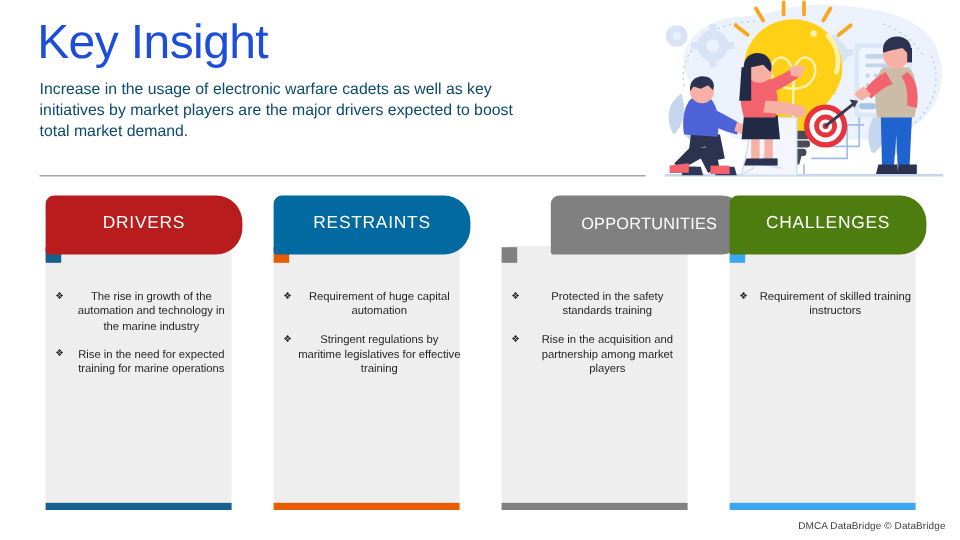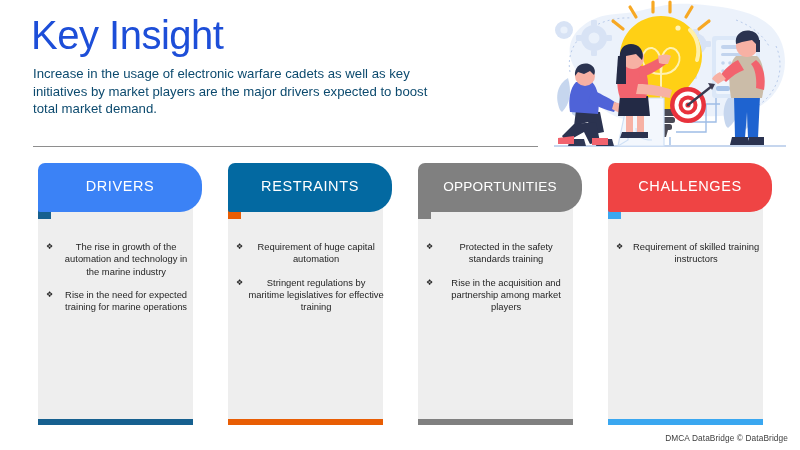--- a/index.html
+++ b/index.html
@@ -283,21 +283,21 @@
         <path d="M216 40 L220 40 L220 52 L216 52 Z" fill="#2B3350"></path>
       </g>
     </svg>
   </div>
 
   <div class="cards">
 
     <div class="card c0">
       <div class="card-body"></div>
       <div class="card-head-tail" style="background:#16608F;"></div>
-      <div class="card-head" style="background:#3b82f6;">
+      <div class="card-head" style="background:#b91c1c;">
         <span class="card-head-label">DRIVERS</span>
       </div>
       <div class="bullets">
         <div class="bullet">
           <span class="bullet-glyph">❖</span>
           <span class="bullet-text">The rise in growth of the automation and technology in the marine industry</span>
         </div>
         <div class="bullet">
           <span class="bullet-glyph">❖</span>
           <span class="bullet-text">Rise in the need for expected training for marine operations</span>
@@ -321,40 +321,40 @@
           <span class="bullet-glyph">❖</span>
           <span class="bullet-text">Stringent regulations by maritime legislatives for effective training</span>
         </div>
       </div>
       <div class="card-foot" style="background:#E85D04;"></div>
     </div>
 
     <div class="card c2">
       <div class="card-body"></div>
       <div class="card-head-tail" style="background:#808080;"></div>
-      <div class="card-head" style="background:#808080;">
+      <div class="card-head" style="background:#808080;margin-left:41px;">
         <span class="card-head-label">OPPORTUNITIES</span>
       </div>
       <div class="bullets">
         <div class="bullet">
           <span class="bullet-glyph">❖</span>
           <span class="bullet-text">Protected in the safety standards training</span>
         </div>
         <div class="bullet">
           <span class="bullet-glyph">❖</span>
           <span class="bullet-text">Rise in the acquisition and partnership among market players</span>
         </div>
       </div>
       <div class="card-foot" style="background:#808080;"></div>
     </div>
 
     <div class="card c3">
       <div class="card-body"></div>
       <div class="card-head-tail" style="background:#3AA7F0;"></div>
-      <div class="card-head" style="background:#ef4444;justify-content:center;">
+      <div class="card-head" style="background:#4d7c0f;justify-content:center;">
         <span class="card-head-label">CHALLENGES</span>
       </div>
       <div class="bullets">
         <div class="bullet">
           <span class="bullet-glyph">❖</span>
           <span class="bullet-text">Requirement of skilled training instructors</span>
         </div>
       </div>
       <div class="card-foot" style="background:#3AA7F0;"></div>
     </div>

